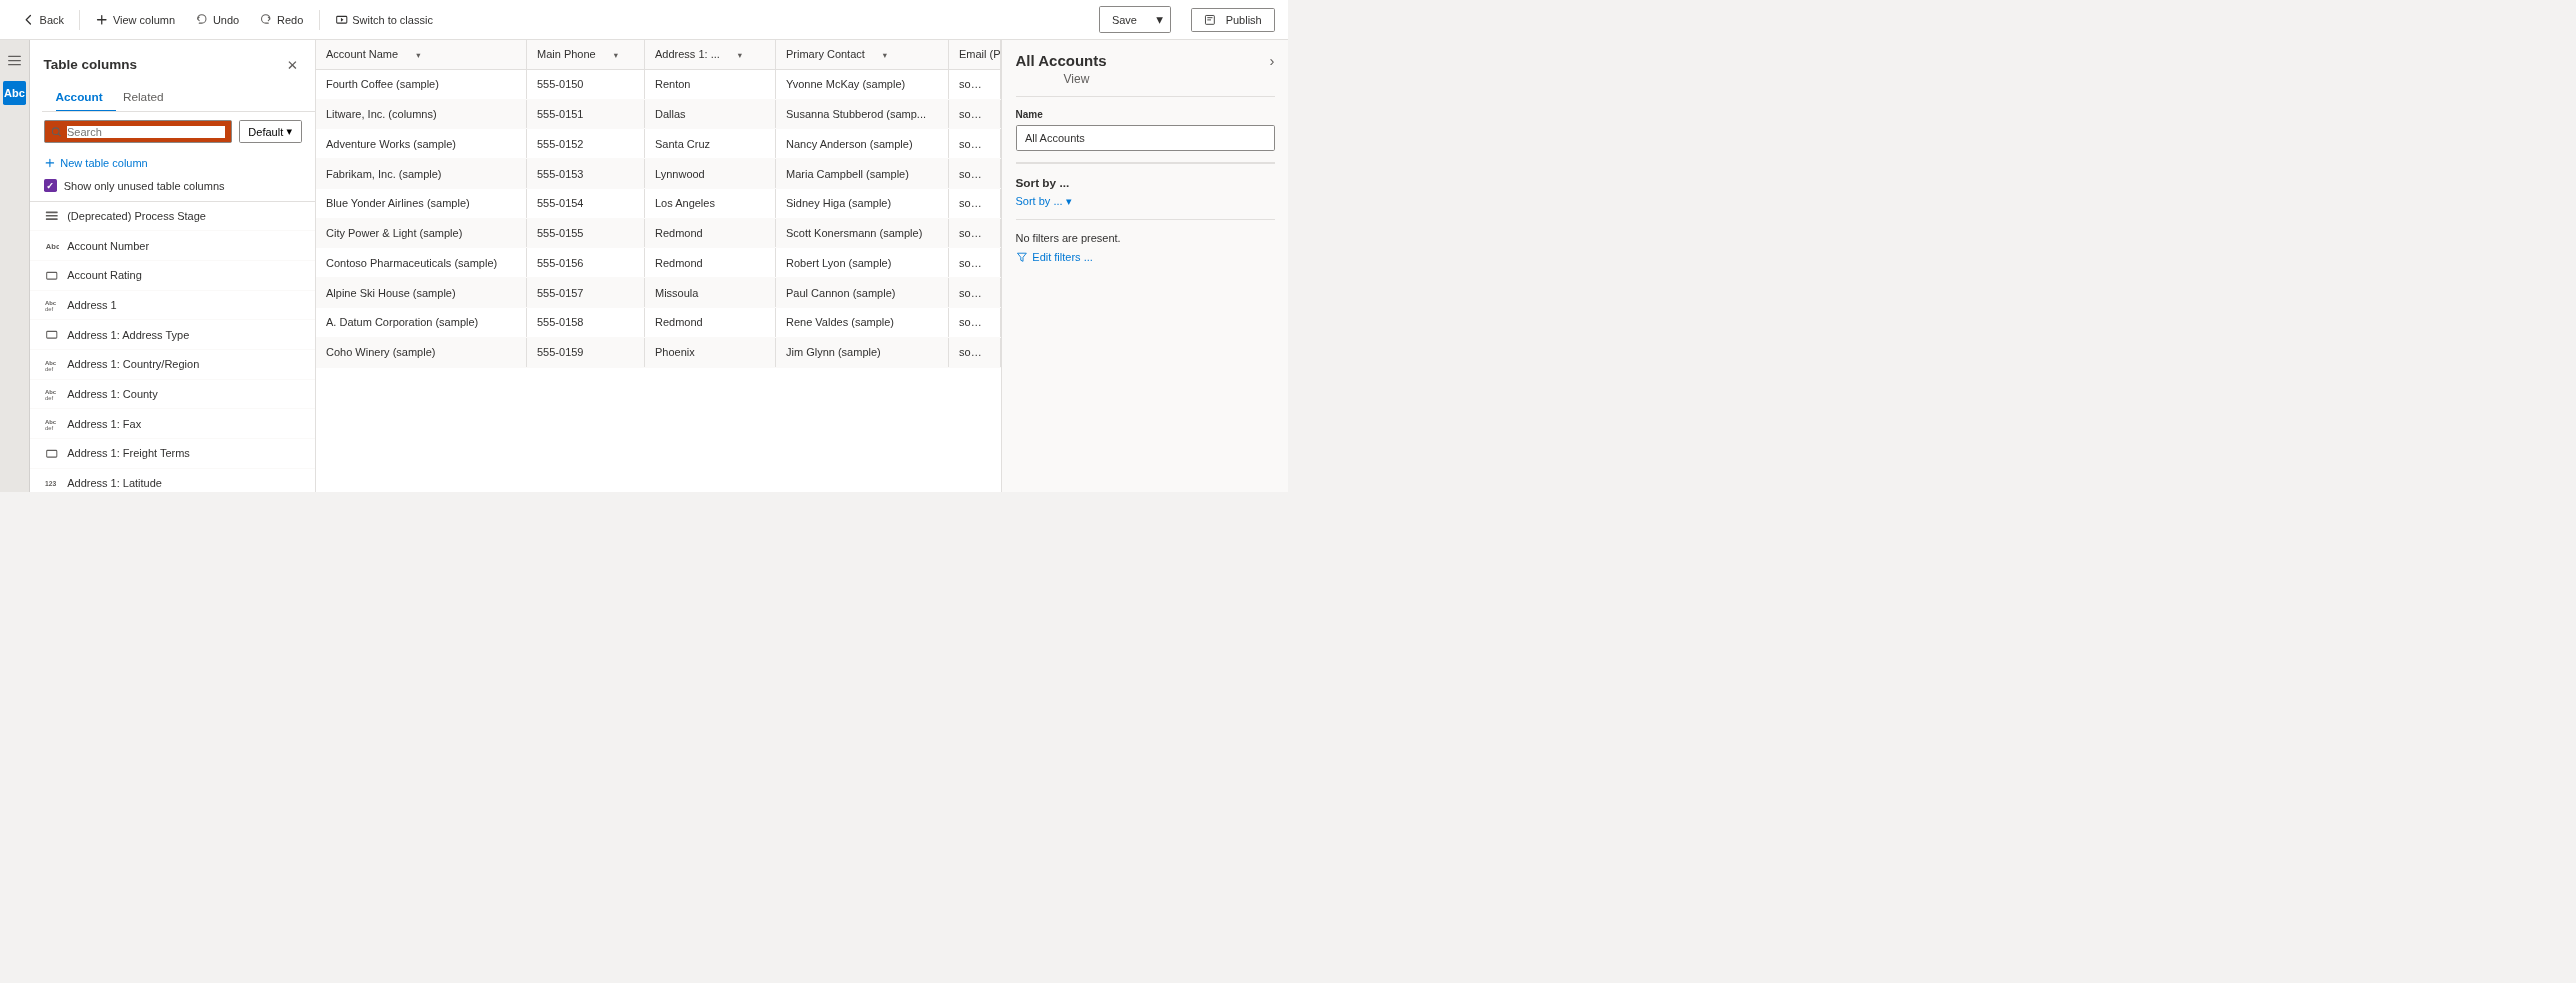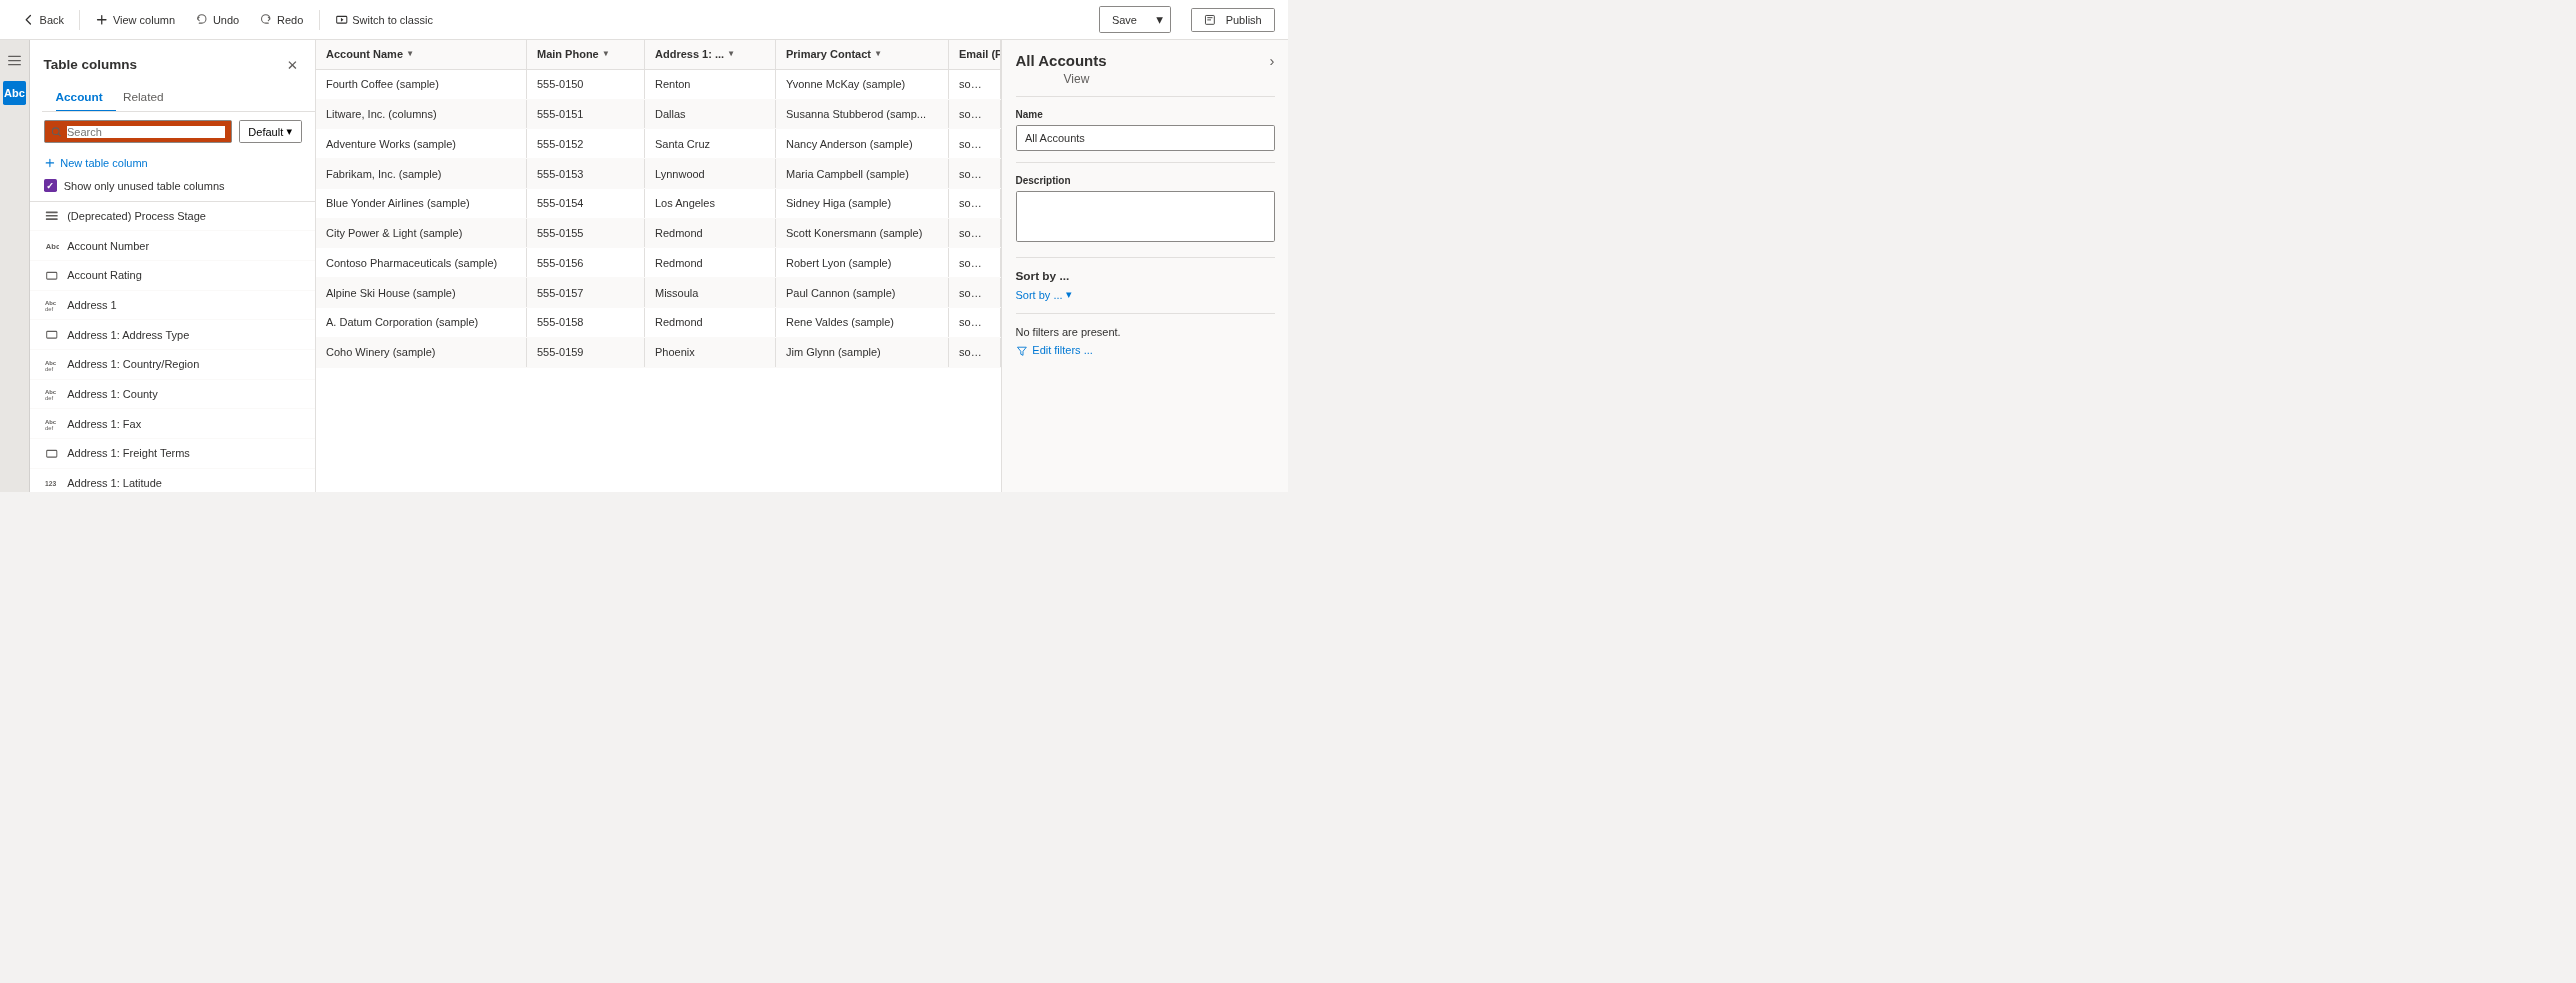--- a/index.html
+++ b/index.html
@@ -112,22 +112,22 @@
     
     .grid-area {
       flex: 1; background: #fff; overflow: hidden; display: flex; flex-direction: column;
       border-right: 0.8px solid #e1dfdd;
     }
     .grid-header {
       display: flex; border-bottom: 1.7px solid #e1dfdd; background: #faf9f8;
       position: sticky; top: 0;
     }
     .gh-cell {
-      display: flex; align-items: flex-start; gap: 5px;
-      padding: 8.4px 10px; font-size: 11px; font-weight: 700; color: #323130;
+      display: flex; align-items: flex-end; gap: 18px;
+      padding: 8.4px 10px; font-size: 11px; font-weight: 400; color: #323130;
       border-right: 0.8px solid #e1dfdd; white-space: nowrap; overflow: hidden;
       cursor: pointer;
     }
     .gh-arrow { font-size: 8.4px; color: #605e5c; }
 
     .grid-body { overflow-y: auto; flex: 1; }
     .grid-row {
       display: flex; border-bottom: 0.8px solid #faf9f8;
     }
     .grid-row:nth-child(even) { background: #faf9f8; }
@@ -499,24 +499,20 @@
     <div class="right-panel-view">View</div>
     <div class="right-panel-divider"></div>
 
     <div class="rp-section">
       <div class="rp-label">Name</div>
       <input class="rp-input" type="text" value="All Accounts" style="">
     </div>
 
     <div class="right-panel-divider"></div>
 
-    <div class="rp-section">
-      <div class="rp-label">Description</div>
-      <textarea class="rp-textarea" style=""></textarea>
-    </div>
 
     <div class="right-panel-divider"></div>
 
     <div class="rp-sort-header">
       <span class="rp-sort-label">Sort by ...</span>
     </div>
     <div class="rp-sort-dropdown">
       <span>Sort by ...</span>
       <span>▾</span>
     </div>

